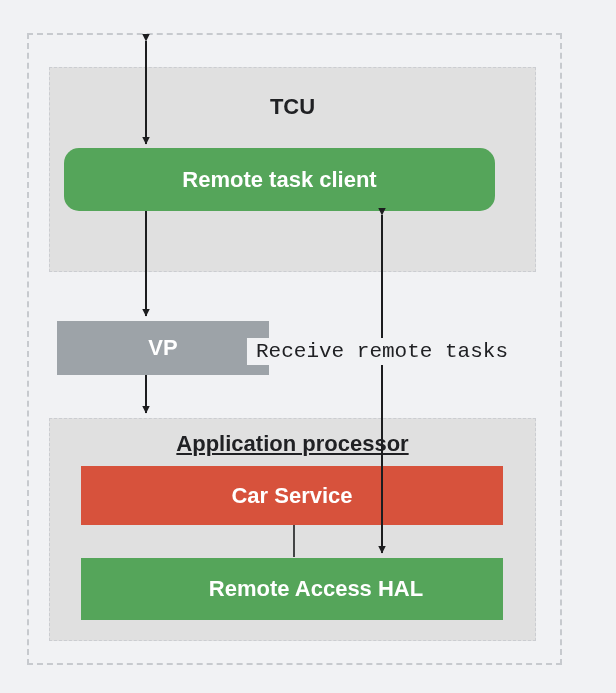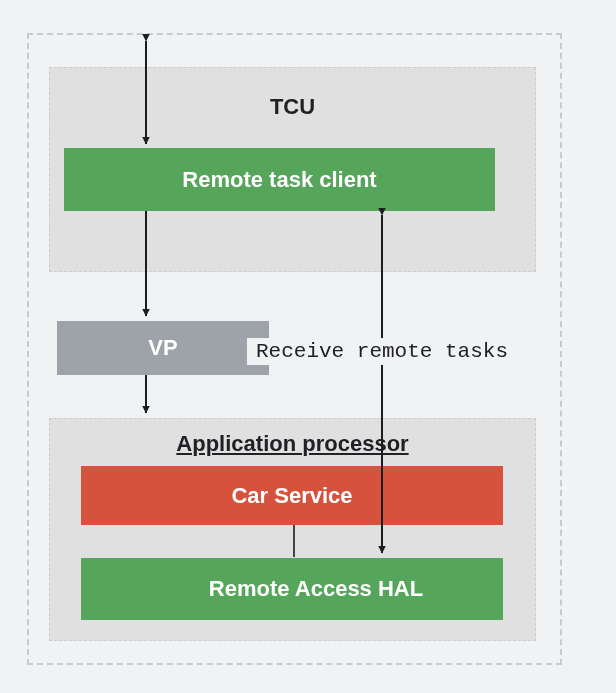--- a/index.html
+++ b/index.html
@@ -46,21 +46,21 @@
   .tcu-title { top: 26px; }
   .app-title { top: 12px; text-decoration: underline; }
 
   .node {
     display: flex; align-items: center; justify-content: center;
     color: #ffffff;
     font-weight: bold;
     font-size: 22px;
     z-index: 3;
   }
-  .rtc-box { left: 64px; top: 148px; width: 431px; height: 63px; background: var(--green); }
+  .rtc-box { left: 64px; top: 148px; width: 431px; height: 63px; background: var(--green); border-radius: 15px; }
   .vp-box  { left: 57px; top: 321px; width: 212px; height: 54px; background: var(--gray); }
   .car-box { left: 81px; top: 466px; width: 422px; height: 59px; background: var(--red); }
   .hal-box { left: 81px; top: 558px; width: 422px; height: 62px; background: var(--green); padding-left: 48px; }
 
   .arrows-layer {
     left: 0; top: 0; width: 616px; height: 693px;
     z-index: 4;
     pointer-events: none;
   }
 

